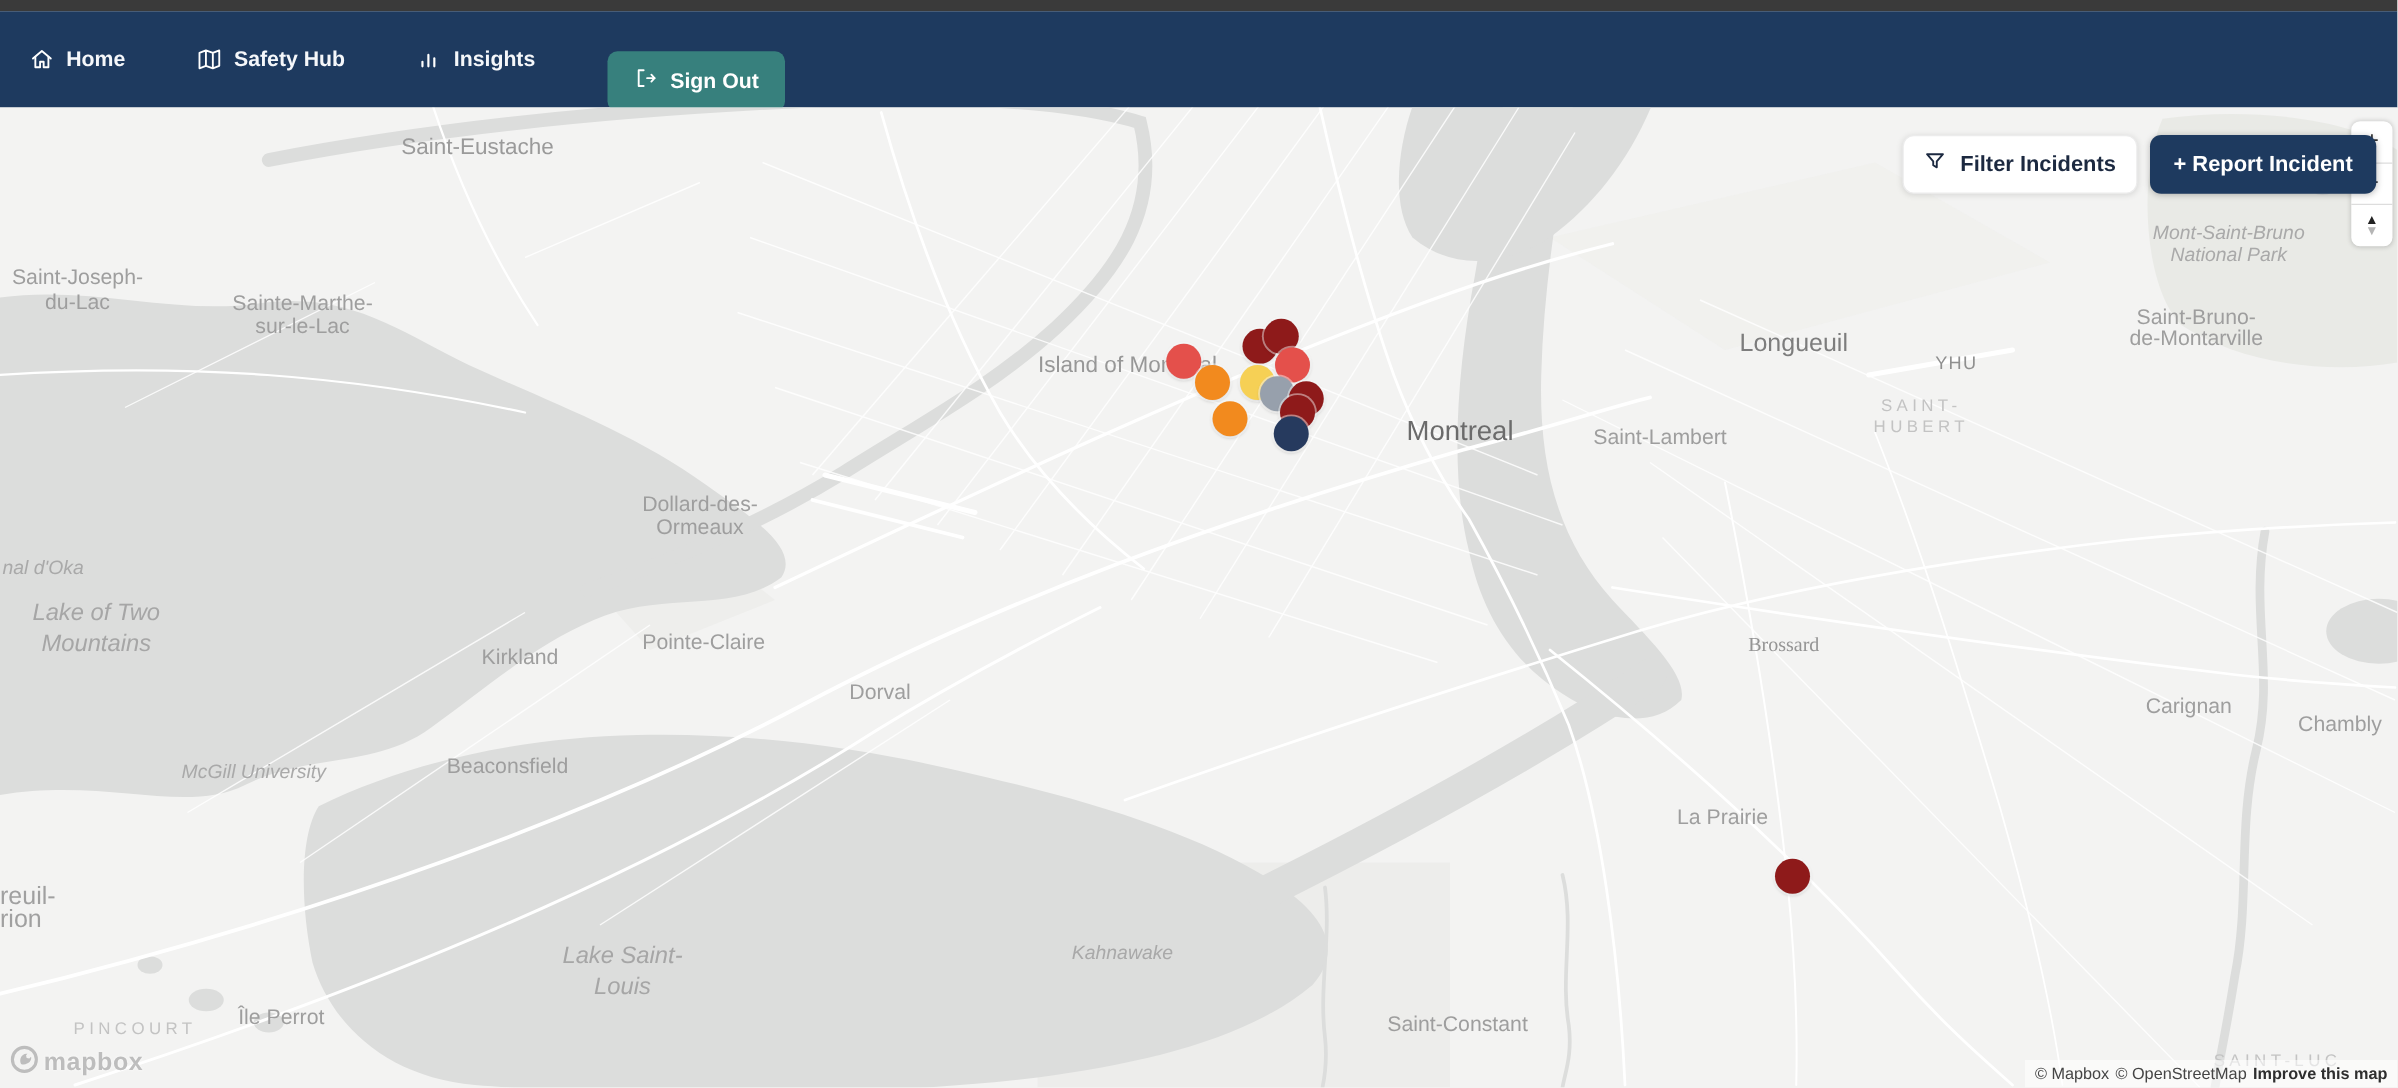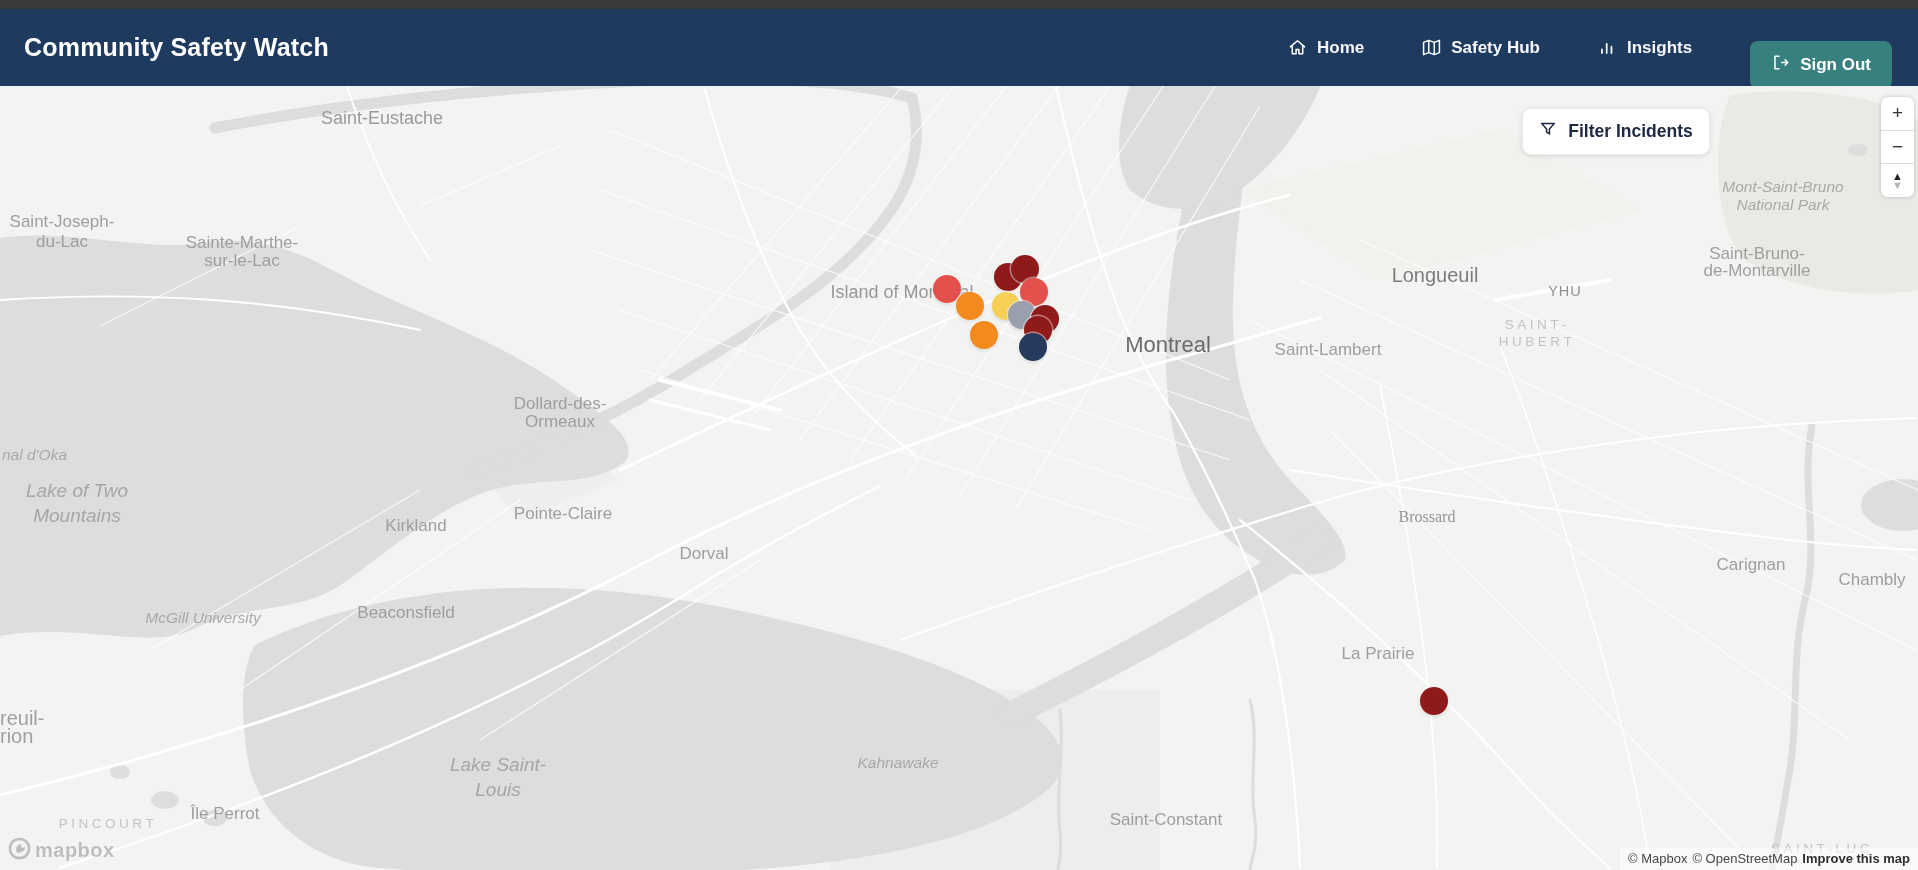--- a/index.html
+++ b/index.html
@@ -60,21 +60,20 @@
                  font-size:13px; color:#454545; display:flex; gap:5px; }
   .attribution .bold { font-weight:bold; color:#2e2e2e; cursor:pointer; }
   .attribution span { cursor:pointer;text-align:right; }
 </style>
 </head>
 <body>
 
 <div class="top-strip"></div>
 
 <header>
-  <div class="app-title">Community Safety Watch</div>
   <nav>
     <div class="nav-item">
       <span>
         <svg width="19" height="19" viewBox="0 0 24 24" fill="none" stroke="#fff" stroke-width="1.9" stroke-linecap="round" stroke-linejoin="round">
             <path d="M3 11.2 12 3.5l9 7.7"></path>
             <path d="M5.4 9.6V20h4.8v-5.6h3.6V20h4.8V9.6"></path>
           </svg>
       </span>
       <span>Home</span>
     </div>
@@ -239,20 +238,23 @@
     </div>
 
   <button class="map-btn filter-btn">
     <span>
       <svg width="18" height="18" viewBox="0 0 24 24" fill="none" stroke="#1c2940" stroke-width="2" stroke-linejoin="round">
           <path d="M3.5 4.5h17l-6.6 7.6v6.4l-3.8-2.2v-4.2z"></path>
         </svg>
     </span>
     <span>Filter Incidents</span>
   </button>
+  <button class="map-btn report-btn">
+    <span>+ Report Incident</span>
+  </button>
 
   <div class="nav-ctrl">
     <div class="cell">
         <span>+</span>
       </div>
     <div class="cell">
         <span>−</span>
       </div>
     <div class="cell pitch">
       <span class="up">▲</span>

